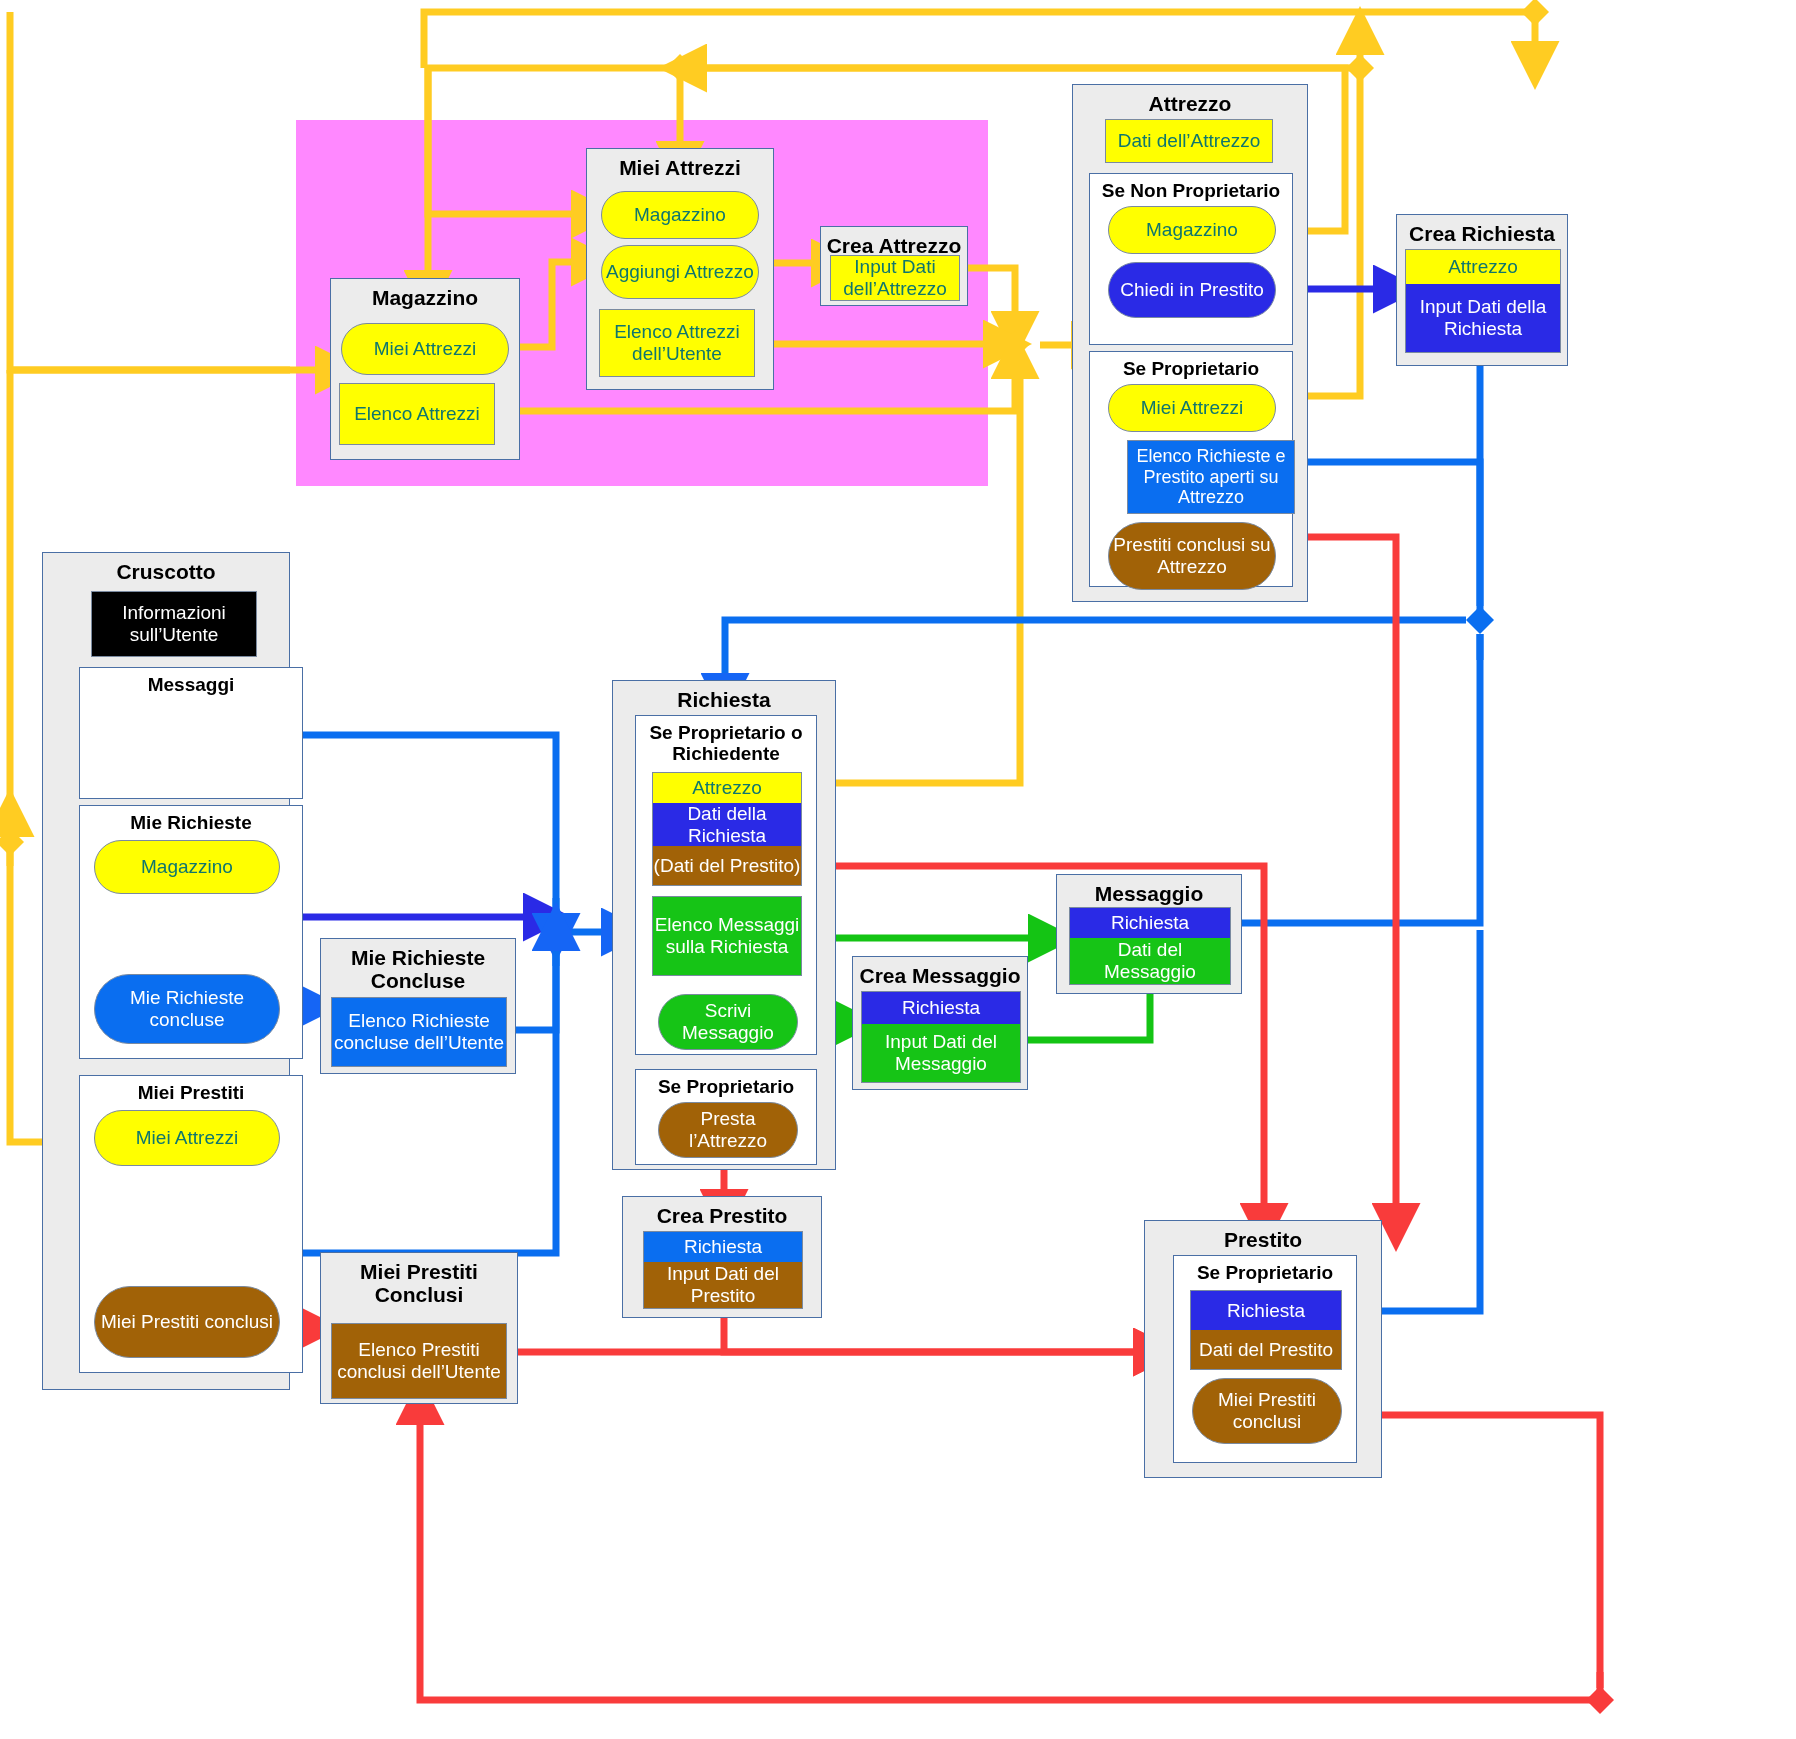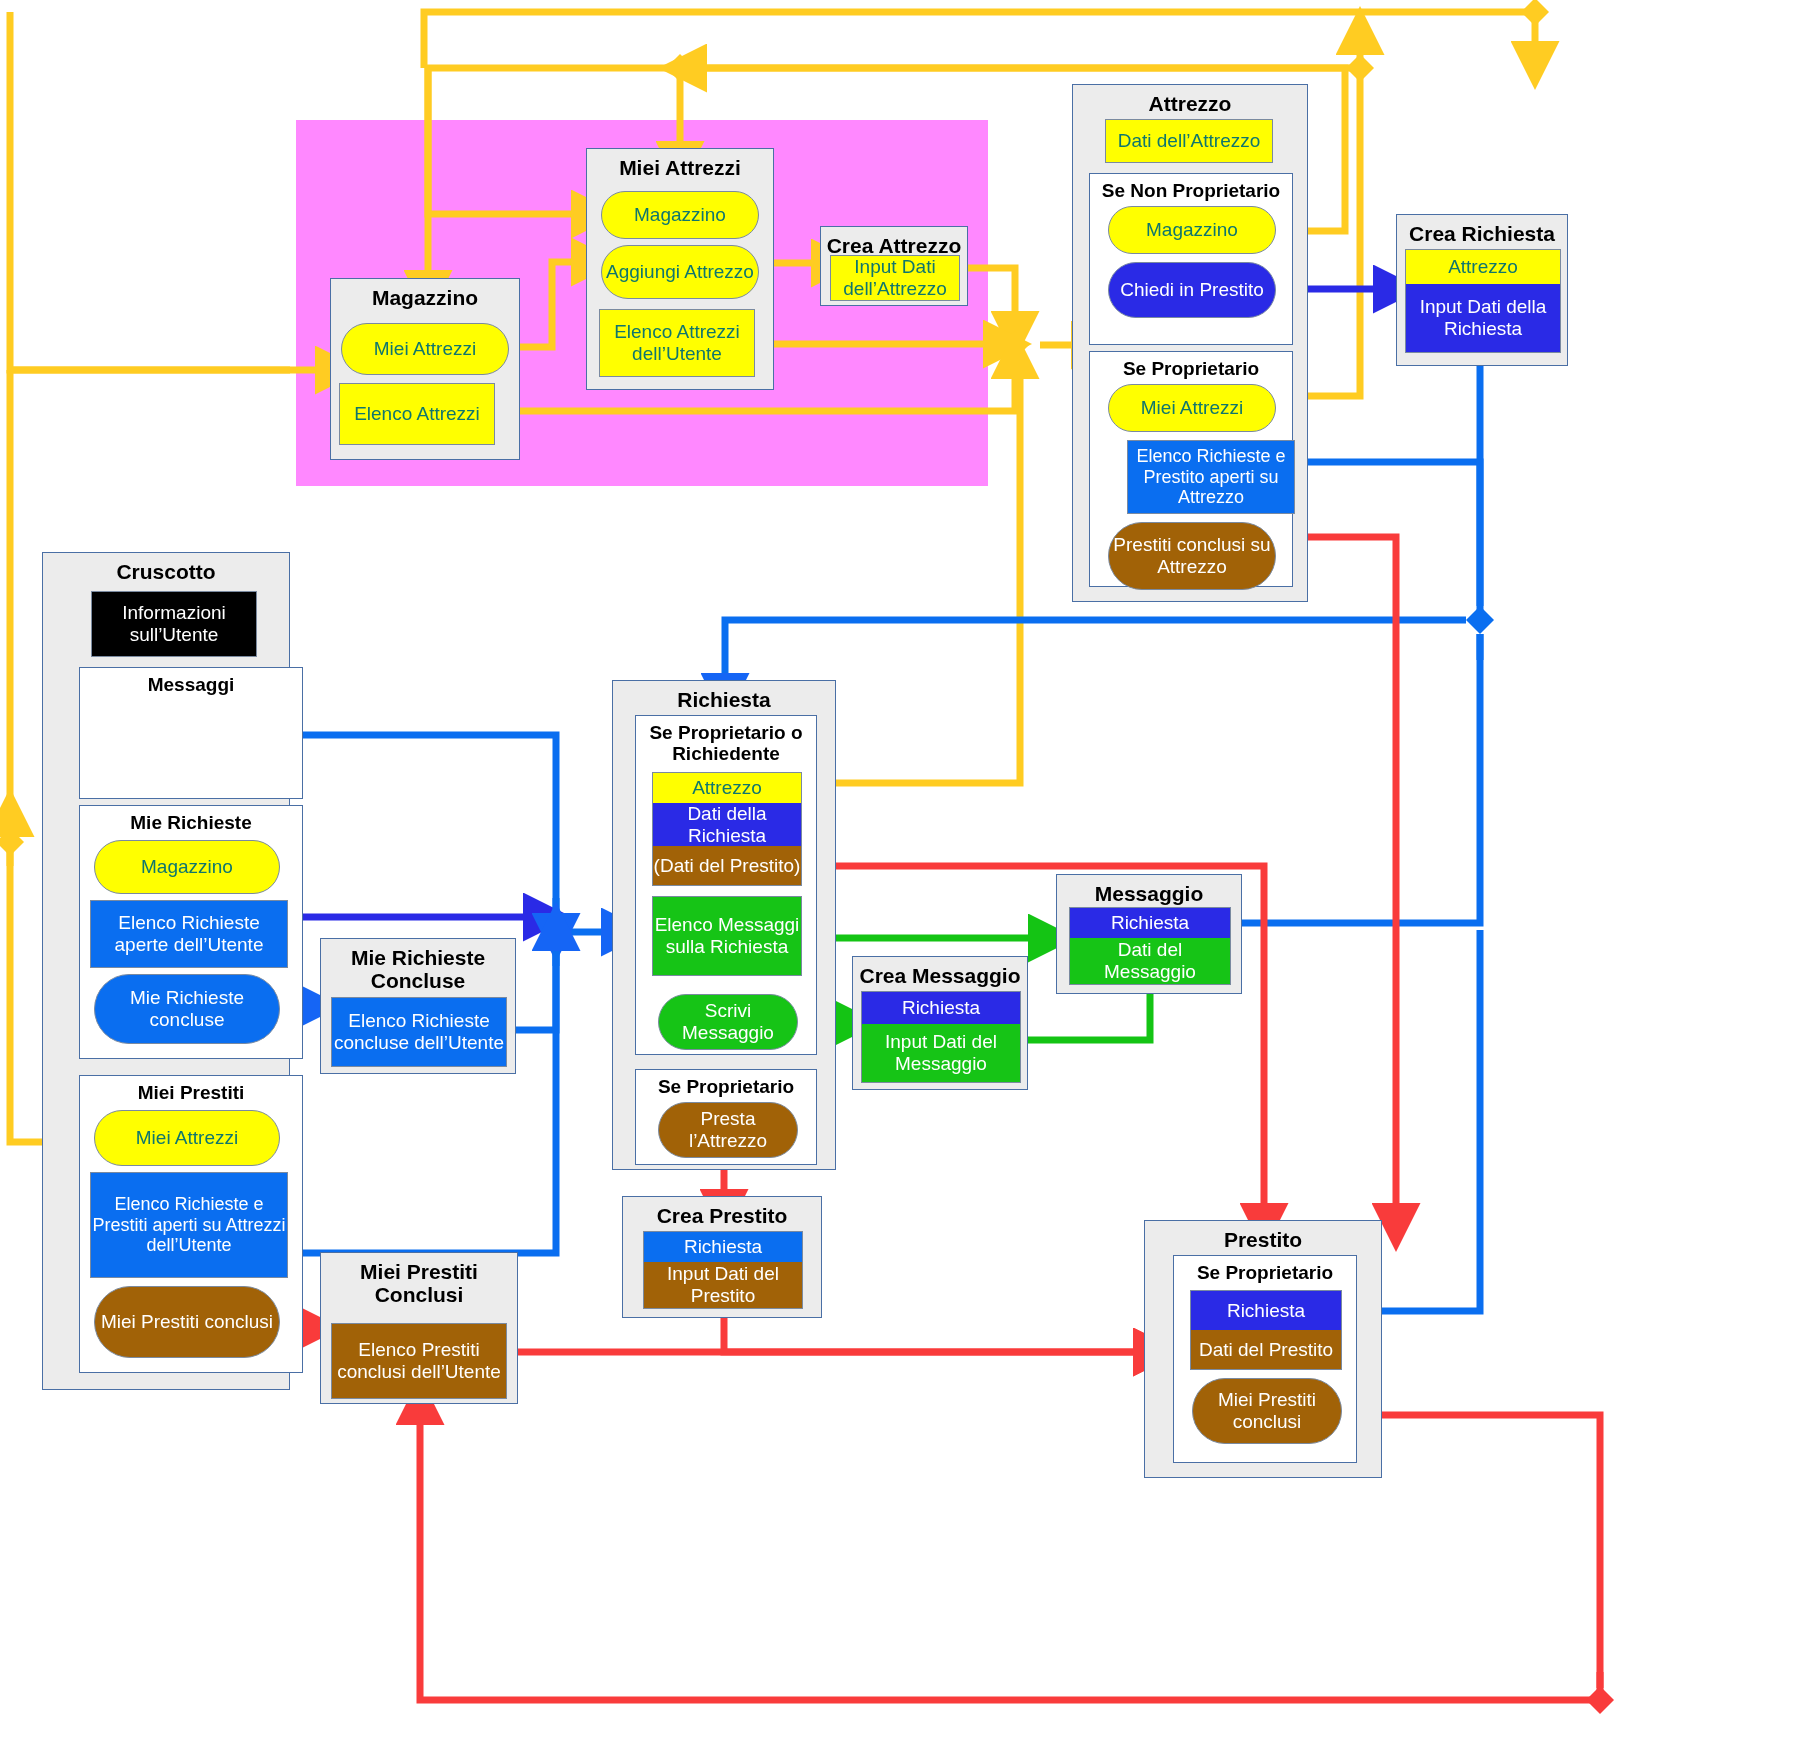--- a/index.html
+++ b/index.html
@@ -193,28 +193,26 @@
     <div class="ptitle">Cruscotto</div>
     <div class="node rect k" style="left:48px;top:38px;width:166px;height:66px;">Informazioni sull’Utente</div>
 
     <div class="subpanel" style="left:36px;top:114px;width:224px;height:132px;">
       <div class="ptitle">Messaggi</div>
     </div>
 
     <div class="subpanel" style="left:36px;top:252px;width:224px;height:254px;">
       <div class="ptitle">Mie Richieste</div>
       <div class="node pill y" style="left:14px;top:34px;width:186px;height:54px;">Magazzino</div>
-      <div class="node rect b2" style="left:10px;top:94px;width:198px;height:68px;">Elenco Richieste aperte dell’Utente</div>
       <div class="node pill b2" style="left:14px;top:168px;width:186px;height:70px;">Mie Richieste concluse</div>
     </div>
 
     <div class="subpanel" style="left:36px;top:522px;width:224px;height:298px;">
       <div class="ptitle">Miei Prestiti</div>
       <div class="node pill y" style="left:14px;top:34px;width:186px;height:56px;">Miei Attrezzi</div>
-      <div class="node rect b2" style="left:10px;top:96px;width:198px;height:106px;font-size:18px;">Elenco Richieste e Prestiti aperti su Attrezzi dell’Utente</div>
       <div class="node pill r" style="left:14px;top:210px;width:186px;height:72px;">Miei Prestiti conclusi</div>
     </div>
   </div>
 
   <div class="panel" style="left:320px;top:938px;width:196px;height:136px;">
     <div class="ptitle">Mie Richieste Concluse</div>
     <div class="node rect b2" style="left:10px;top:58px;width:176px;height:70px;">Elenco Richieste concluse dell’Utente</div>
   </div>
 
   <div class="panel" style="left:320px;top:1252px;width:198px;height:152px;">

